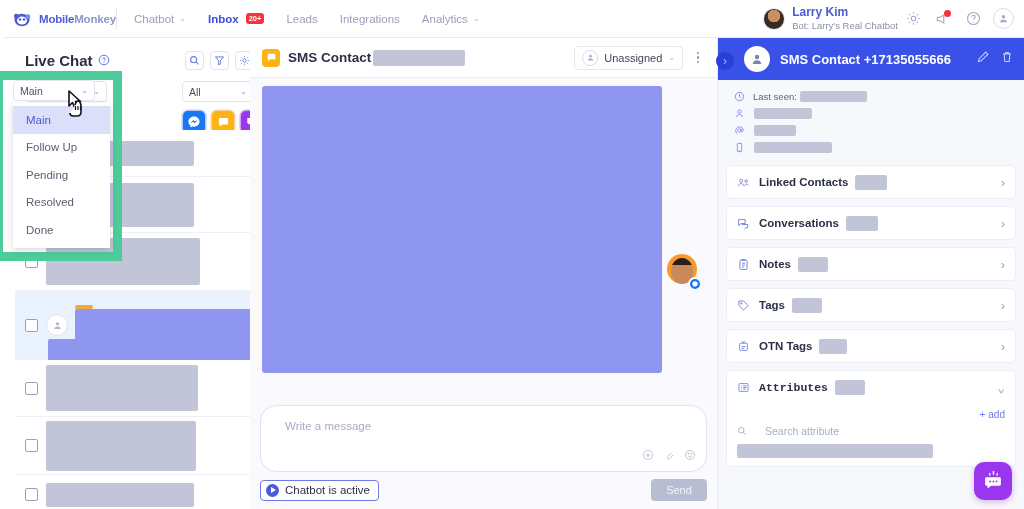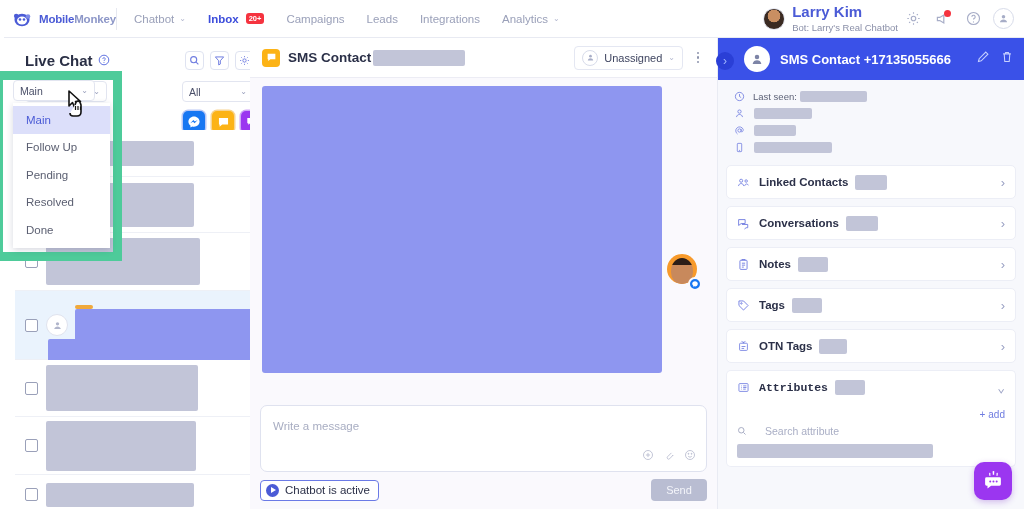--- a/index.html
+++ b/index.html
@@ -32,21 +32,21 @@
     background: #f5333f; color: #fff; font-size: 7.5px; font-weight: bold;
     border-radius: 3px; padding: 1px 3px; line-height: 1.2; margin-left: 2px;
   }
   .topright { margin-left: auto; display: flex; align-items: center; padding-right: 10px; gap: 0; }
   .user-av {
     width: 22px; height: 22px; border-radius: 50%;
     background: radial-gradient(circle at 50% 35%, #c98f62 0 38%, #3a2a22 40% 100%);
     border: 1px solid #e3e6f0; flex: none;
   }
   .user-txt { margin-left: 7px; line-height: 1.25; }
-  .user-name { font-size: 15px; color: #4b5bd6; font-weight: bold; }
+  .user-name { font-size: 12px; color: #4b5bd6; font-weight: bold; }
   .user-sub { font-size: 9.5px; color: #8a8fa8; }
   .ticon {
     width: 30px; height: 30px; display: flex; align-items: center; justify-content: center;
     color: #a7adc7; cursor: pointer; position: relative;
   }
   .ticon svg { display:block; }
   .dot-red { position: absolute; top: 6px; right: 7px; width: 7px; height: 7px; background:#f5333f; border-radius:50%; }
   .av-round {
     width: 21px; height: 21px; border-radius: 50%; border: 1px solid #d8dcea;
     display:flex; align-items:center; justify-content:center; color:#a7adc7;
@@ -137,22 +137,22 @@
   .sender .face {
     position:absolute; left: 4px; top: 4px; width: 22px; height: 26px; border-radius: 50% 50% 45% 45%;
     background: linear-gradient(#2b1d18 0 26%, #c8895c 28% 100%);
   }
   .sender-badge {
     position: absolute; left: 438px; top: 199px; width: 14px; height: 14px; border-radius: 50%;
     background: #1877f2; border: 2px solid #faf9fd; display:flex; align-items:center; justify-content:center;
   }
   .composer { padding: 0 10px 8px 10px; }
   .msgbox {
-    height: 67px; border: 1px solid #dfe2ef; border-radius: 7px; background: #fff;
-    position: relative; padding: 10px 12px; cursor: text;
+    height: 67px; border: 1px solid #dfe2ef; border-radius: 16px; background: #fff;
+    position: relative; padding: 10px 24px; cursor: text;
   }
   .msg-ph { font-size: 11.5px; color: #a8adc2; }
   .msg-tools { position: absolute; right: 10px; bottom: 6px; display: flex; gap: 9px; color: #b6bace; }
   .comp-bottom { display: flex; align-items: center; margin-top: 7px; }
   .bot-pill {
     display: flex; align-items: center; gap: 6px; border: 1px solid #6b7ae6;
     border-radius: 4px; padding: 3px 8px 3px 5px; background: #fff; cursor: pointer;
   }
   .bot-pill span { font-size: 11.5px; color: #2b3048; }
   .play {
@@ -257,23 +257,20 @@
     </div>
     <div class="nav-div"></div>
 
     <div class="nav-item">
       <span>Chatbot</span>
       <span class="caret">⌄</span>
     </div>
     <div class="nav-item active">
       <span>Inbox</span>
       <span class="badge-red">20+</span>
-    </div>
-    <div class="nav-item">
-      <span>Campaigns</span>
     </div>
     <div class="nav-item">
       <span>Leads</span>
     </div>
     <div class="nav-item">
       <span>Integrations</span>
     </div>
     <div class="nav-item">
       <span>Analytics</span>
       <span class="caret">⌄</span>

